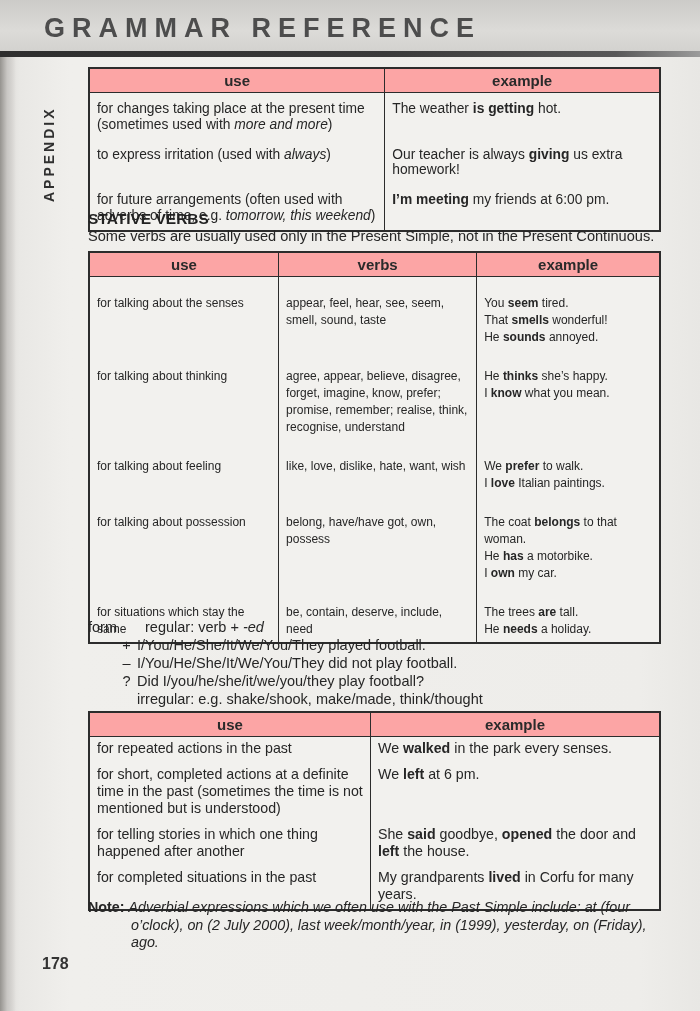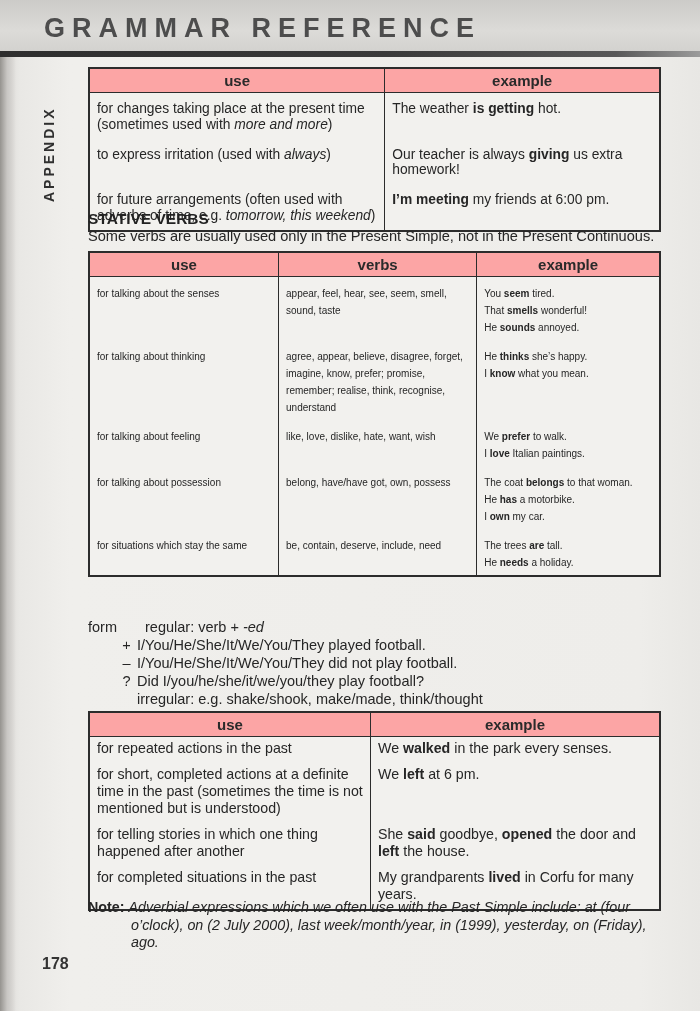--- a/index.html
+++ b/index.html
@@ -29,21 +29,21 @@
   table.grid th{border:1px solid #2c2c2c;background:#fca5a5;font-size:15px;font-weight:bold;
     padding:3px 4px;color:#2a2a2a}
   table.grid td{border-left:1px solid #2c2c2c;vertical-align:top}
   table.grid td:first-child{border-left:none}
   .para{margin:0}
   .b{font-weight:bold}
   .i{font-style:italic}
   .t1{top:67px}
   .t1 td{font-size:13.8px;line-height:15.8px;padding:8px 7px 6px}
   .t2{top:251px}
-  .t2 td{font-size:10px;line-height:17px;padding:8px 7px 4px}
+  .t2 td{font-size:12px;line-height:17px;padding:18px 7px 4px}
   .t3{top:711px}
   .t3 td{font-size:14.2px;line-height:17px;padding:3px 7px 6px}
   .sec-heading{position:absolute;left:0;width:573px;text-align:left;
     font-size:15.5px;font-weight:bold;color:#222}
   .h-stative{top:210px}
   .h-past{top:597px}
   .intro{position:absolute;top:228px;left:0;width:573px;text-align:left;font-size:14.6px}
   
   .form{position:absolute;top:618px;left:0;width:573px;font-size:14.5px;line-height:18px}
   .form-label{position:absolute;left:0;top:0}

